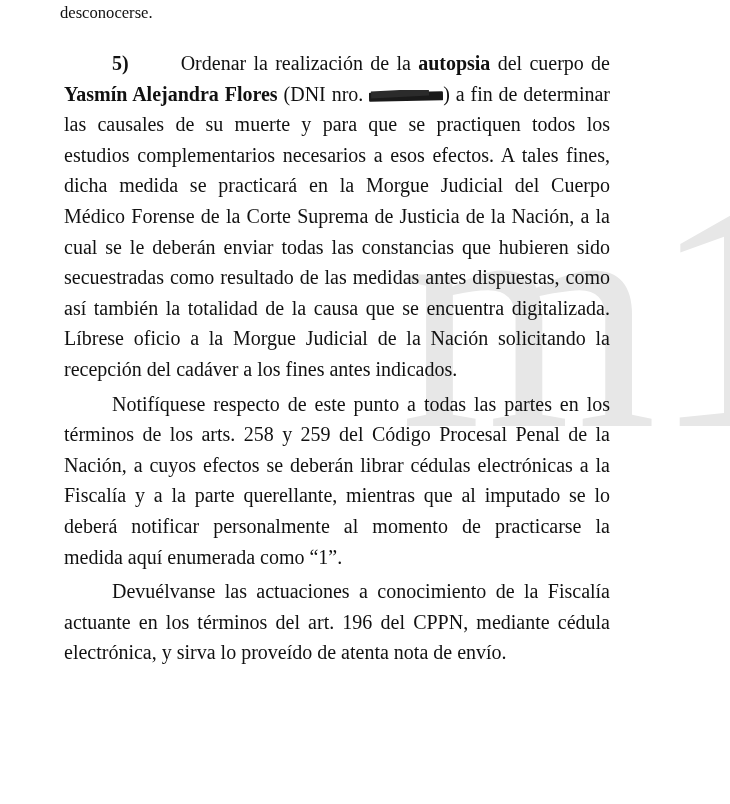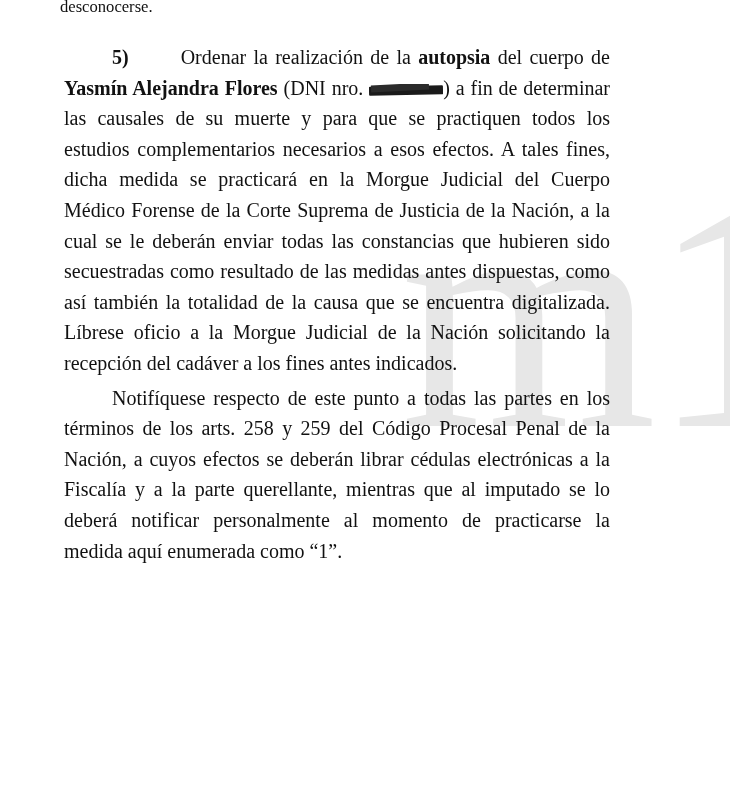--- a/index.html
+++ b/index.html
@@ -39,21 +39,21 @@
     font-size: 330px;
     line-height: 330px;
     font-weight: 400;
     color: #e7e7e7;
     letter-spacing: -6px;
     white-space: nowrap;
   }
   .content {
     position: relative;
     z-index: 1;
-    padding: 0 116px 0 60px;
+    padding: 6px 116px 0 60px;
   }
   p {
     margin: 4px;
     text-align: justify;
     font-size: 20px;
     line-height: 30.6px;
   }
   .cut-top {
     position: relative;
     height: 22px;
@@ -148,15 +148,16 @@
           <span class="nb">:</span>
         </span>
     </div>
 
     <p class="para"><span class="tab"></span><span class="num">5)</span><span class="tab-wide"></span><span>Ordenar la realización de la </span><b>autopsia</b><span> del cuerpo de </span><b>Yasmín Alejandra Flores</b><span> (DNI nro. </span><span class="redact"><span class="bar"></span><span class="bar2"></span></span><span>) a fin de determinar las causales de su muerte y para que se practiquen todos los estudios complementarios necesarios a esos efectos. A tales fines, dicha medida se practicará en la Morgue Judicial del Cuerpo Médico Forense de la Corte Suprema de Justicia de la Nación, a la cual se le deberán enviar todas las constancias que hubieren sido secuestradas como resultado de las medidas antes dispuestas, como así también la totalidad de la causa que se encuentra digitalizada. Líbrese oficio a la Morgue Judicial de la Nación solicitando la recepción del cadáver a los fines antes indicados.</span></p>
 
     <p class="para"><span class="tab"></span><span>Notifíquese respecto de este punto a todas las partes en los términos de los arts. 258 y 259 del Código Procesal Penal de la Nación, a cuyos efectos se deberán librar cédulas electrónicas a la Fiscalía y a la parte querellante, mientras que al imputado se lo deberá notificar personalmente al momento de practicarse la medida aquí enumerada como “1”.</span></p>
 
 
 
+    <p class="para"><span class="tab"></span><span>Devuélvanse las actuaciones a conocimiento de la Fiscalía actuante en los términos del art. 196 del CPPN, mediante cédula electrónica, y sirva lo proveído de atenta nota de envío.</span></p>
 
   </div>
 </div>
 
 </body></html>

